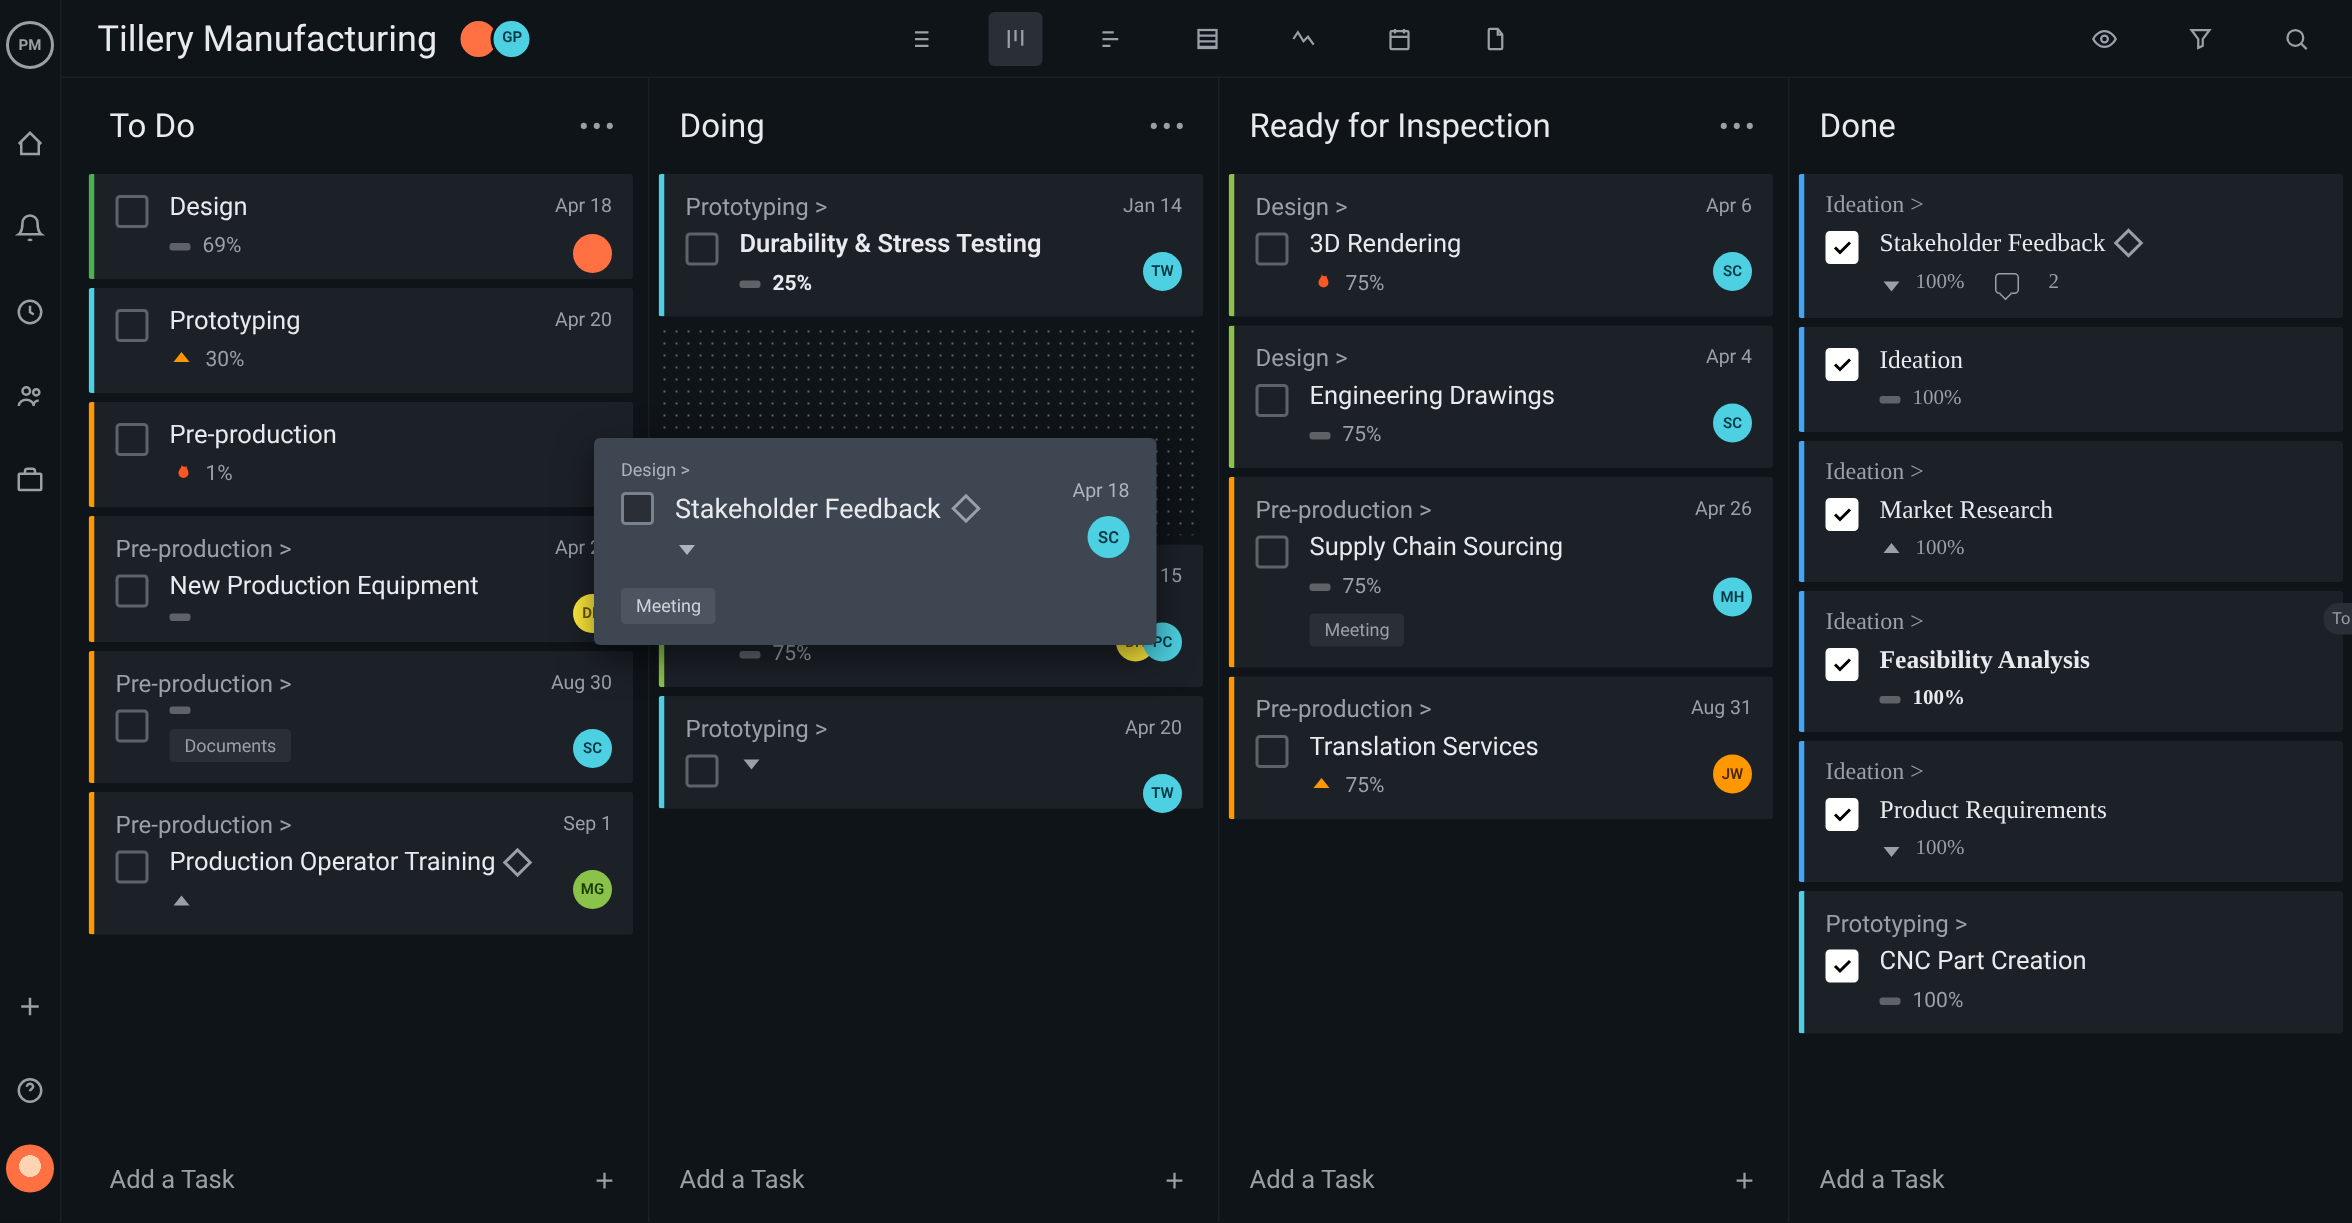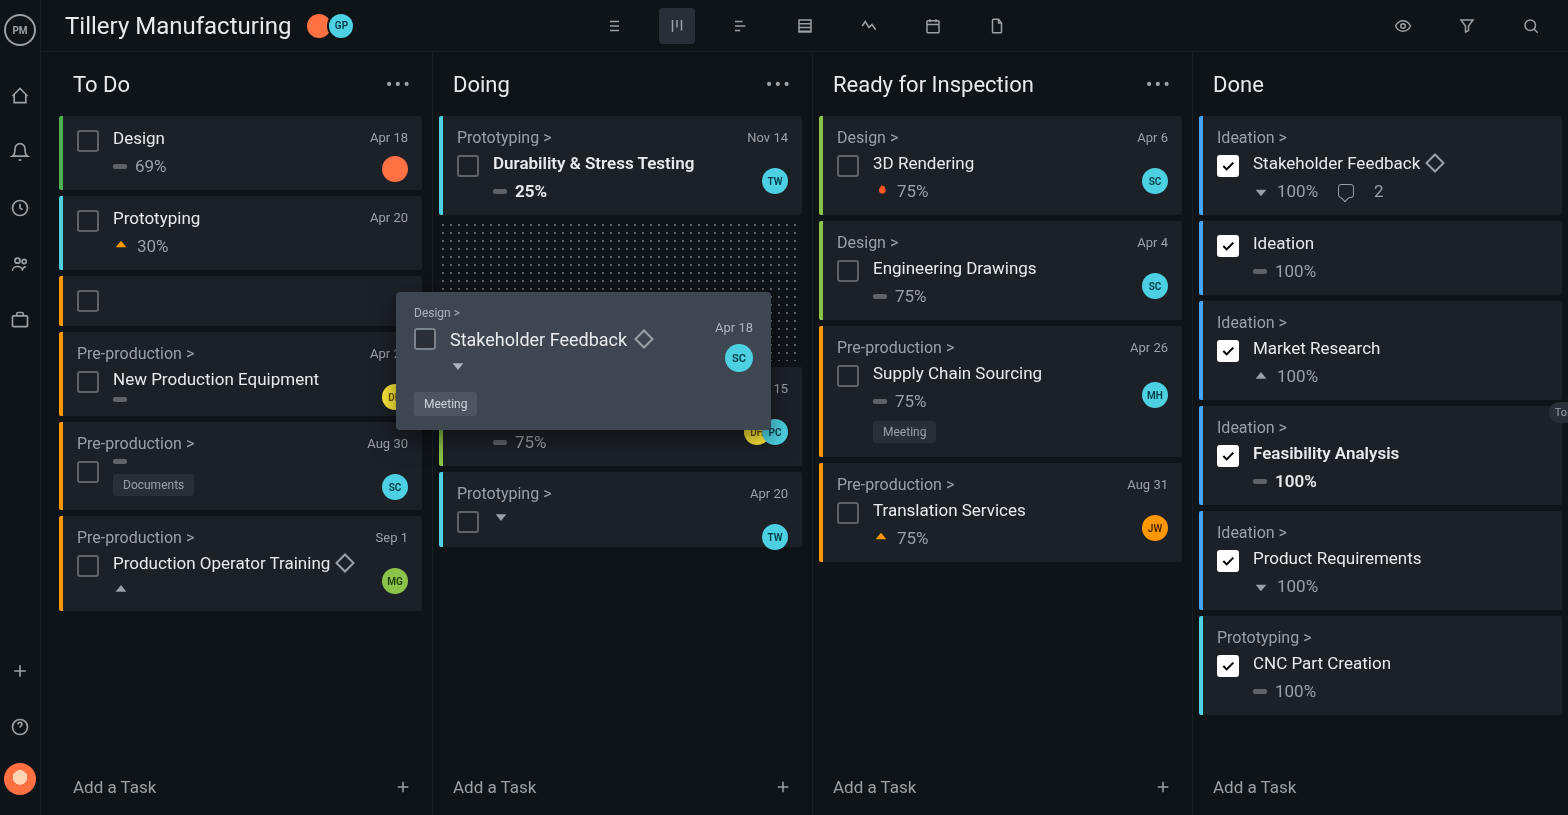--- a/index.html
+++ b/index.html
@@ -64,33 +64,33 @@
 .col-body { flex:1; overflow-y:auto; padding: 0 4px 0 0;}
 .col-body::-webkit-scrollbar{width:0;}
 
 .card {
   background:#1c2128; margin: 0 6px 6px 6px; padding: 12px 14px 14px 14px;
   border-left: 4px solid transparent; position:relative; border-radius:2px;
 }
 .card-green{border-left-color:#4caf50;}
 .card-cyan{border-left-color:#4dd0e1;}
 .card-orange{border-left-color:#ff9800;}
-.card-blue{border-left-color:#42a5f5;}
+.card-blue{border-left-color:#42a5f5;font-family:Liberation Serif, serif;}
 .card-lime{border-left-color:#8bc34a;}
 .card-category{font-size:16px;color:#9aa0a6;margin-bottom:6px;}
 .card-row{display:flex;align-items:flex-start;}
 .card-check{width:22px;height:22px;border:2px solid #5f6368;border-radius:3px;margin-right:14px;flex-shrink:0;margin-top:2px;}
 .card-check.checked{background:#fff;border-color:#fff;display:flex;align-items:center;justify-content:center;color:#000;}
 .card-check.checked svg{width:16px;height:16px;}
 .card-body{flex:1;}
 .card-title{font-size:17px;color:#e8eaed;margin-bottom:8px;display:flex;align-items:center;gap:8px;}
 .card-title.bold{font-weight:600;}
 .card-meta{display:flex;align-items:center;gap:8px;}
 .prog-bar{width:14px;height:5px;background:#5f6368;border-radius:2px;}
-.card-pct{font-size:17px;color:#9aa0a6;}
+.card-pct{font-size:14px;color:#9aa0a6;}
 .card-date{position:absolute;top:14px;right:14px;font-size:13px;color:#9aa0a6;}
 .card-av{position:absolute;right:14px;width:26px;height:26px;border-radius:50%;display:flex;align-items:center;justify-content:center;font-size:10px;font-weight:600;}
 .card-av-group{position:absolute;right:14px;display:flex;}
 .card-av-group .card-av{position:static;margin-left:-8px;}
 .tag{display:inline-block;background:#2a2f37;color:#9aa0a6;font-size:12px;padding:4px 10px;border-radius:3px;margin-top:10px;}
 .priority-icon{width:16px;height:16px;display:inline-flex;align-items:center;justify-content:center;}
 .milestone-icon{width:14px;height:14px;border:2px solid #9aa0a6;transform:rotate(45deg);display:inline-block;}
 
 .add-task{padding:18px 20px;display:flex;align-items:center;justify-content:space-between;color:#9aa0a6;font-size:17px;cursor:pointer;}
 .add-task svg{width:18px;height:18px;}
@@ -274,20 +274,31 @@
                   </span>
                   <span class="card-pct">30%</span>
                 </div>
             </div>
           </div>
           <div class="card-date">Apr 20</div>
         </div>
         <div class="card card-orange">
           <div class="card-row">
               <div class="card-check"></div>
+            <div class="card-body">
+              <div class="card-title">Pre-production</div>
+              <div class="card-meta">
+                  <span class="priority-icon">
+                    <svg viewBox="0 0 24 24" fill="#ff5722">
+                      <path d="M12 2c1 4-3 5-3 9a5 5 0 0010 0c0-3-2-4-2-7-2 2-5 0-5-2z"></path>
+                    </svg>
+                  </span>
+                  <span class="card-pct">1%</span>
+                </div>
+            </div>
           </div>
         </div>
         <div class="card card-orange">
           <div class="card-category">Pre-production &gt;</div>
           <div class="card-row">
               <div class="card-check"></div>
             <div class="card-body">
               <div class="card-title">New Production Equipment</div>
               <div class="card-meta">
                   <span class="prog-bar"></span>
@@ -352,21 +363,21 @@
           <div class="card-row">
               <div class="card-check"></div>
             <div class="card-body">
               <div class="card-title bold">Durability &amp; Stress Testing</div>
               <div class="card-meta">
                   <span class="prog-bar"></span>
                   <span class="card-pct" style="font-weight:700;color:#e8eaed">25%</span>
                 </div>
             </div>
           </div>
-          <div class="card-date">Nov 14</div>
+          <div class="card-date">Jan 14</div>
           <div class="card-av" style="top:52px;background:#4dd0e1;color:#003844">TW</div>
         </div>
         <div class="drop-zone"></div>
         <div class="card card-lime">
           <div class="card-category">Design &gt;</div>
           <div class="card-row">
               <div class="card-check"></div>
             <div class="card-body">
               <div class="card-title">3D Printed Prototype</div>
               <div class="card-meta">
@@ -454,21 +465,21 @@
             <div class="card-body">
               <div class="card-title">Supply Chain Sourcing</div>
               <div class="card-meta">
                   <span class="prog-bar"></span>
                   <span class="card-pct">75%</span>
                 </div>
               <span class="tag">Meeting</span>
             </div>
           </div>
           <div class="card-date">Apr 26</div>
-          <div class="card-av" style="top:56px;background:#4dd0e1;color:#003844">MH</div>
+          <div class="card-av" style="top:67px;background:#4dd0e1;color:#003844">MH</div>
         </div>
         <div class="card card-orange">
           <div class="card-category">Pre-production &gt;</div>
           <div class="card-row">
               <div class="card-check"></div>
             <div class="card-body">
               <div class="card-title">Translation Services</div>
               <div class="card-meta">
                   <span class="priority-icon">
                     <svg viewBox="0 0 24 24" fill="#ff9800">

